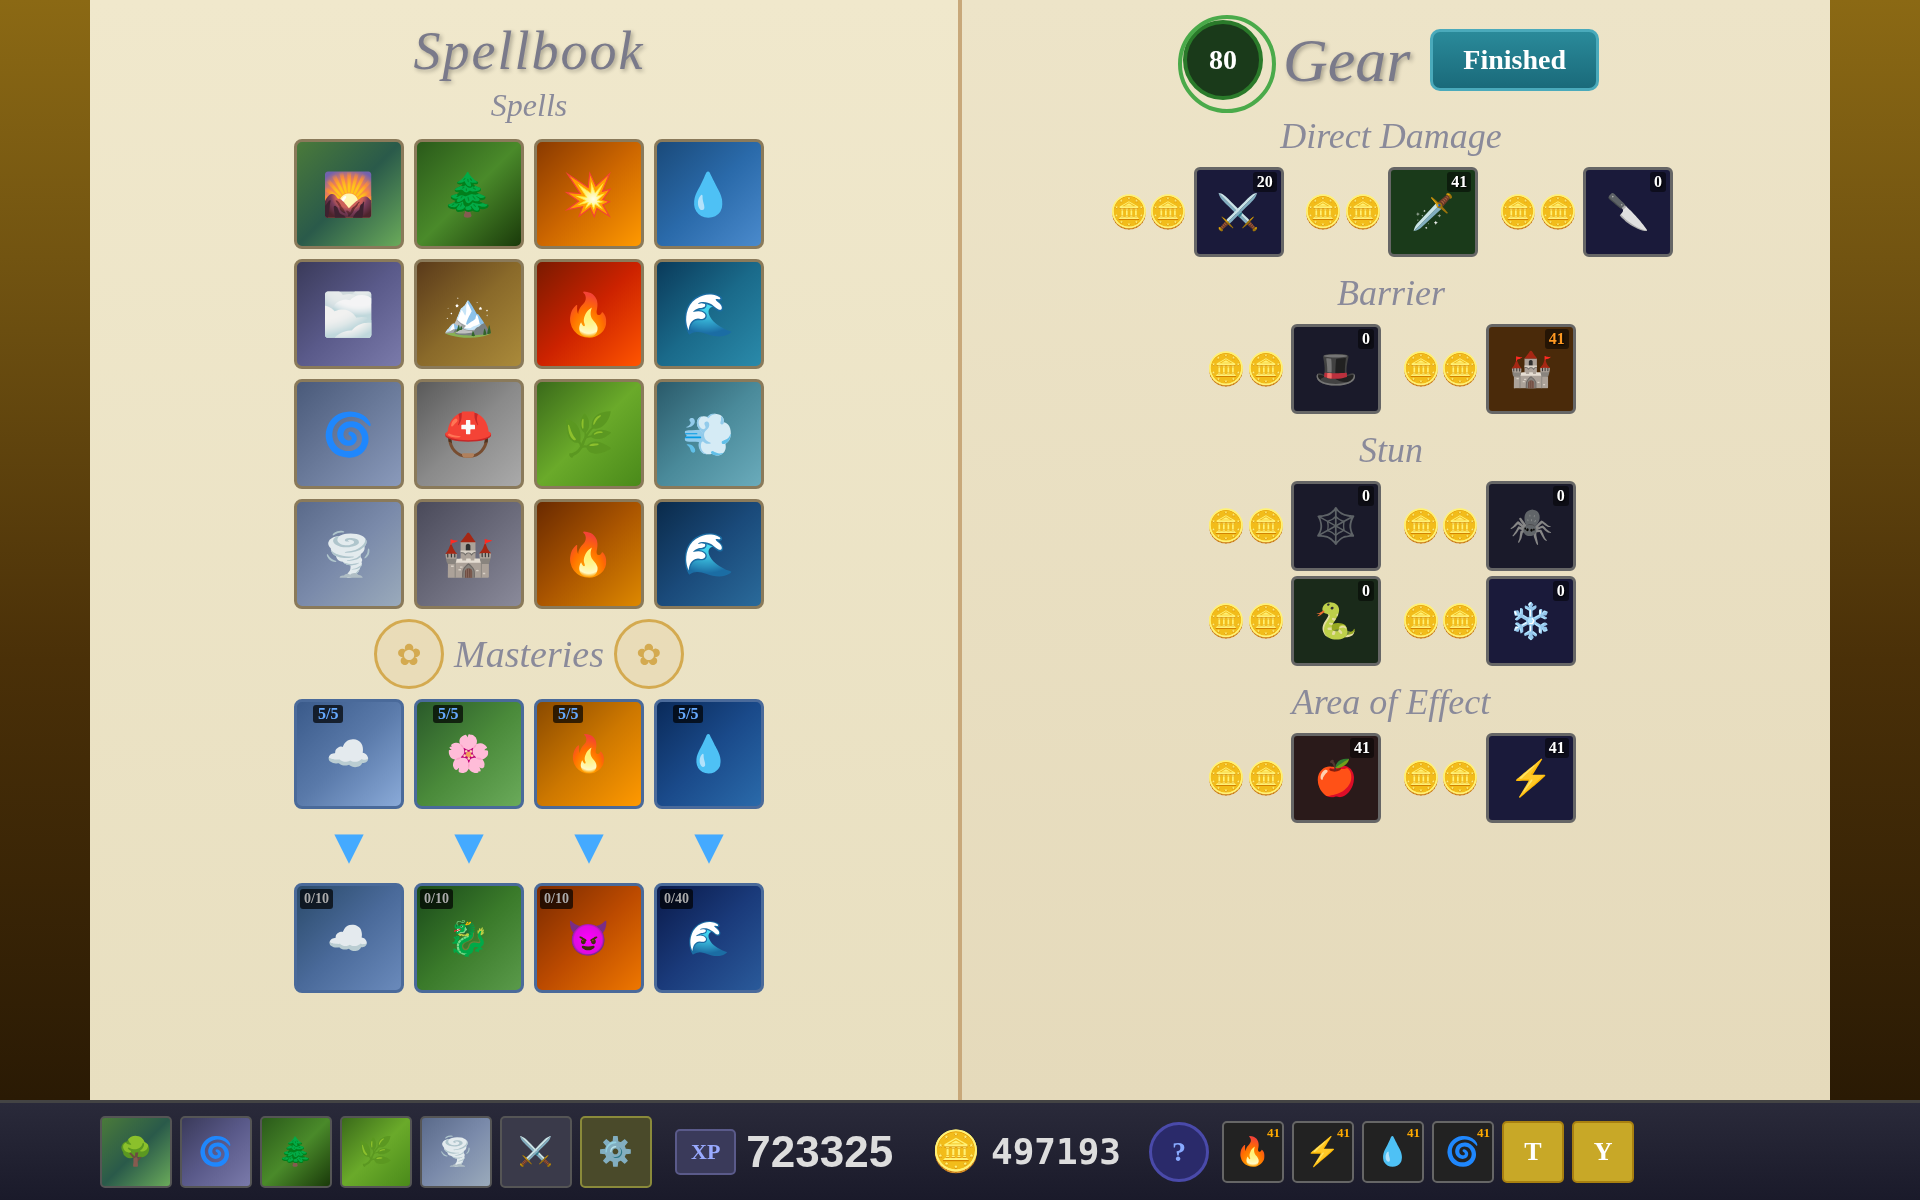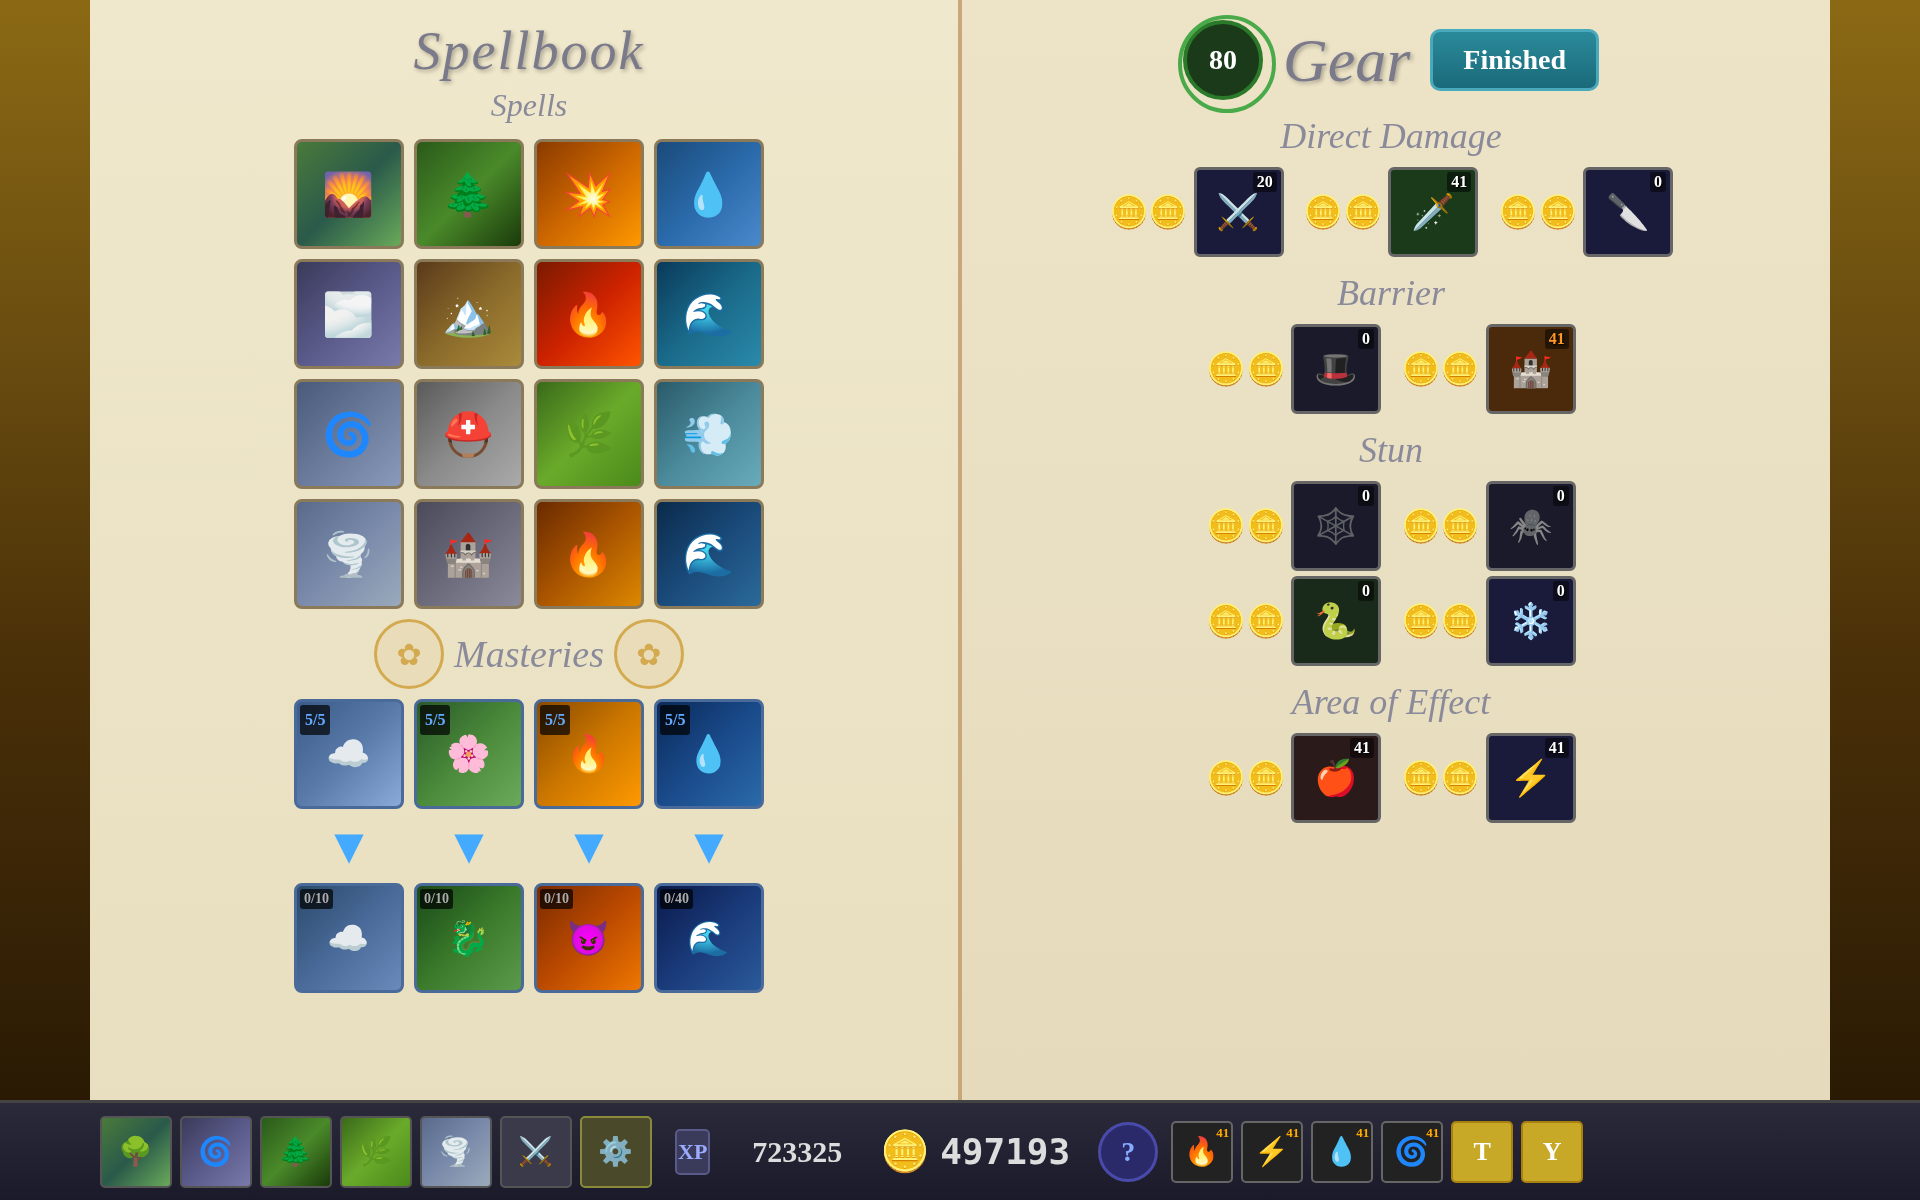--- a/index.html
+++ b/index.html
@@ -142,26 +142,26 @@
       border-radius: 8px;
       overflow: hidden;
       position: relative;
       background: #2a3a5a;
       cursor: pointer;
     }
 
     .mastery-badge {
       position: absolute;
       top: 3px;
-      left: 3px;
+      left: 16px;
       background: rgba(0,0,0,0.7);
       color: #fff;
       font-size: 16px;
       font-weight: bold;
-      padding: 6px 5px;
+      padding: 0 5px;
       border-radius: 3px;
       z-index: 2;
     }
 
     .mastery-badge.blue { color: #6af; }
 
     .arrow-row {
       display: grid;
       grid-template-columns: repeat(4, 110px);
       gap: 10px;
@@ -333,29 +333,28 @@
       margin: 0 15px;
     }
 
     .xp-label {
       background: #3a3a5a;
       border: 2px solid #5a5a8a;
       border-radius: 5px;
       color: #9af;
       font-size: 22px;
       font-weight: bold;
-      padding: 8px 1px;
+      padding: 8px 14px;
     }
 
     .xp-value {
-      font-size: 30px;
+      font-size: 44px;
       font-weight: bold;
       color: #ddd;
-      font-family: Liberation Serif, serif;
-      margin-left: 32px;
+      font-family: Liberation Sans, sans-serif;
     }
 
     .gold-area {
       display: flex;
       align-items: center;
       gap: 10px;
       margin: 0 15px;
     }
 
     .gold-icon {

